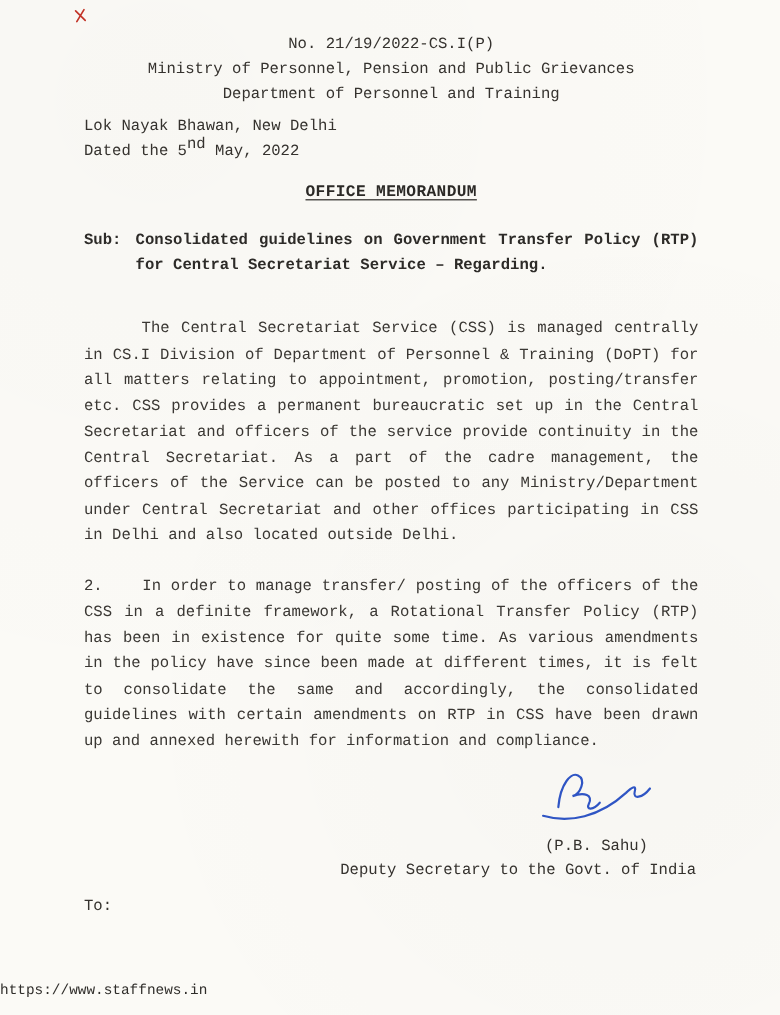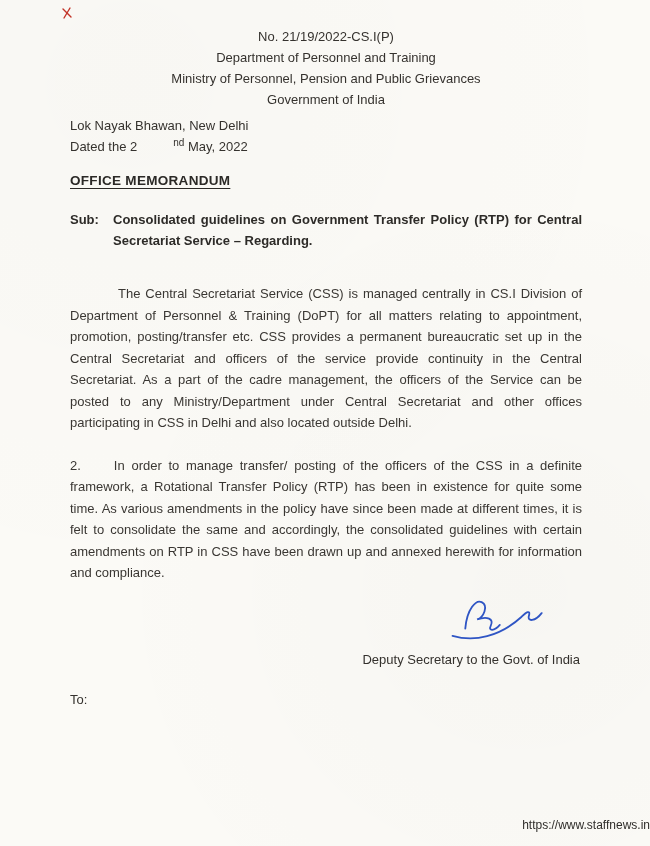--- a/index.html
+++ b/index.html
@@ -4,101 +4,101 @@
 <style>
   html, body { margin: 0; padding: 0; background: #e9e7e2; }
   .page {
     position: relative;
     width: 650px;
     height: 846px;
     margin: 0 auto;
     background: #fbfaf6;
     background-image: radial-gradient(circle at 20% 10%, rgba(0,0,0,0.012), transparent 60%),
                       radial-gradient(circle at 80% 70%, rgba(0,0,0,0.015), transparent 55%);
-    font-family: Liberation Sans, sans-serif;
+    font-family: Liberation Mono, monospace;
     font-size: 13px;
     color: #35322e;
     overflow: hidden;
     box-sizing: border-box;
     padding: 24px 68px 0 70px;
   }
   .red-mark { position: absolute; left: 60px; top: 6px; }
   .center { text-align: center; line-height: 21px; }
   .hdr { margin-top: 2px; }
   .dateline { text-align: left; padding-right: 38px; line-height: 21px; margin-top: 5px; }
-  sup { font-size: 10px; vertical-align: super; line-height: 0; margin-left: 36px; }
-  .om-title { margin-top: 16px; }
+  sup { font-size: 13px; vertical-align: super; line-height: 0; }
+  .om-title { text-align: center; margin-top: 16px; }
   .om-title span {
     font-weight: 700;
     font-size: 13.5px;
     letter-spacing: 0.3px;
     color: #2b2926;
     text-decoration: underline;
     text-underline-offset: 3px;
   }
   .subject { display: flex; margin-top: 21px; font-weight: 700; color: #2d2b28; line-height: 21px; justify-content: space-between; }
   .sub-label { flex: 0 0 43px; }
   .sub-text { flex: 1; text-align: justify; }
   .para { margin: 0; text-align: justify; line-height: 21.5px; color: #3a3733; }
   .p1 { margin-top: 32px; text-indent: 48px; }
   .p2 { margin-top: 21px; }
   .tab { display: inline-block; width: 33px; }
   .sig-block { margin-top: 10px; text-align: right; line-height: 20px; }
   .sig-scribble { margin-right: 28px; }
   .sig-name { padding-right: 42px; color: #34312d; }
   .sig-desig { padding-right: 2px; color: #34312d; text-align: right; }
-  .to-line { margin-top: 20px; line-height: 20px; }
+  .to-line { margin-top: 10px; line-height: 20px; }
   .cadre-line { margin-top: 15px; font-weight: 700; color: #2d2b28; line-height: 20px; }
   .footer {
     position: absolute;
     left: 0; right: 0; bottom: 14px;
-    text-align: right;
+    text-align: left;
     font-size: 12px;
     color: #2f2d2a;
   }
 </style>
 </head>
 <body>
 
 <div class="page">
 
   <svg class="red-mark" width="14" height="14" viewBox="0 0 14 14">
     <path d="M3,3 L11,11 M10,2 L4,12" stroke="#c23327" stroke-width="1.4" fill="none" stroke-linecap="round"></path>
   </svg>
 
   <div class="hdr center">
     <div>No. 21/19/2022-CS.I(P)</div>
+    <div>Ministry of Personnel, Pension and Public Grievances</div>
     <div>Department of Personnel and Training</div>
-    <div>Ministry of Personnel, Pension and Public Grievances</div>
-    <div>Government of India</div>
   </div>
 
   <div class="dateline">
     <div>Lok Nayak Bhawan, New Delhi</div>
-    <div><span>Dated the 2</span><sup>nd</sup><span> May, 2022</span></div>
+    <div><span>Dated the 5</span><sup>nd</sup><span> May, 2022</span></div>
   </div>
 
   <div class="om-title">
     <span>OFFICE MEMORANDUM</span>
   </div>
 
   <div class="subject">
     <span class="sub-label">Sub:</span>
     <div class="sub-text">Consolidated guidelines on Government Transfer Policy (RTP) for Central Secretariat Service – Regarding.</div>
   </div>
 
   <p class="para p1">The Central Secretariat Service (CSS) is managed centrally in CS.I Division of Department of Personnel &amp; Training (DoPT) for all matters relating to appointment, promotion, posting/transfer etc. CSS provides a permanent bureaucratic set up in the Central Secretariat and officers of the service provide continuity in the Central Secretariat. As a part of the cadre management, the officers of the Service can be posted to any Ministry/Department under Central Secretariat and other offices participating in CSS in Delhi and also located outside Delhi.</p>
 
   <p class="para p2"><span>2.</span><span class="tab"></span><span>In order to manage transfer/ posting of the officers of the CSS in a definite framework, a Rotational Transfer Policy (RTP) has been in existence for quite some time. As various amendments in the policy have since been made at different times, it is felt to consolidate the same and accordingly, the consolidated guidelines with certain amendments on RTP in CSS have been drawn up and annexed herewith for information and compliance.</span></p>
 
   <div class="sig-block">
     <svg class="sig-scribble" width="112" height="50" viewBox="0 0 112 55">
       <path d="M20,38 C22,16 32,6 38,9 C46,13 40,26 33,28 C44,24 52,27 48,35 C45,41 52,41 58,34" stroke="#2f55c4" stroke-width="2" fill="none" stroke-linecap="round"></path>
       <path d="M6,46 C30,53 58,47 82,25 C87,20 92,17 90,24 C88,31 97,30 104,21" stroke="#2f55c4" stroke-width="2" fill="none" stroke-linecap="round"></path>
     </svg>
+    <div class="sig-name">(P.B. Sahu)</div>
     <div class="sig-desig">Deputy Secretary to the Govt. of India</div>
   </div>
 
   <div class="to-line">To:</div>
 
 
   <div class="footer">https://www.staffnews.in</div>
 
 </div>
 

